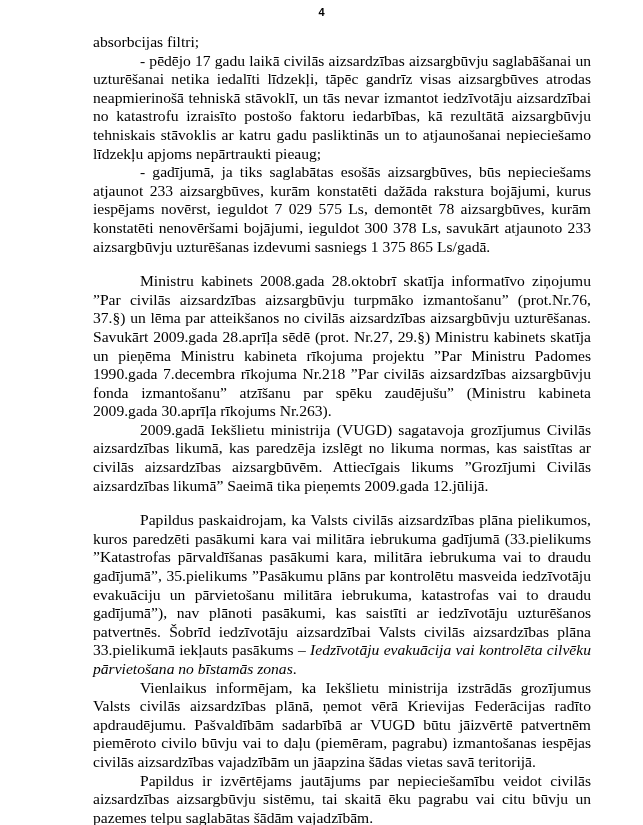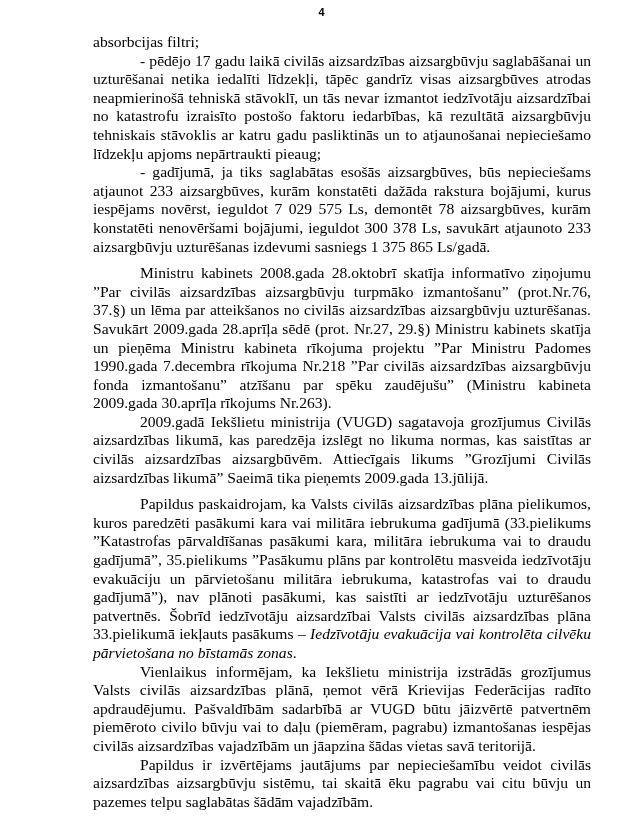--- a/index.html
+++ b/index.html
@@ -13,34 +13,34 @@
     position: absolute; top: 6px; left: 0; width: 643px; text-align: center;
     font-family: "Liberation Sans", "DejaVu Sans", sans-serif;
     font-size: 11px; font-weight: bold;
   }
   .body {
     position: absolute; left: 93px; top: 33px; width: 498px;
     font-size: 15.6px; line-height: 18.6px;
   }
   .p { margin: 0; text-align: justify; text-align-last: left; }
   .indent { text-indent: 47px; }
-  .gap-sm { margin-top: 8px; }
+  .gap-sm { margin-top: 16px; }
   .it { font-style: italic; }
   .seg { display: inline; }
 </style>
 </head>
 <body>
 
 <div class="page">
   <div class="page-number">4</div>
 
   <div class="body">
     <p class="p">absorbcijas filtri;</p>
     <p class="p indent">- pēdējo 17 gadu laikā civilās aizsardzības aizsargbūvju saglabāšanai un uzturēšanai netika iedalīti līdzekļi, tāpēc gandrīz visas aizsargbūves atrodas neapmierinošā tehniskā stāvoklī, un tās nevar izmantot iedzīvotāju aizsardzībai no katastrofu izraisīto postošo faktoru iedarbības, kā rezultātā aizsargbūvju tehniskais stāvoklis ar katru gadu pasliktinās un to atjaunošanai nepieciešamo līdzekļu apjoms nepārtraukti pieaug;</p>
     <p class="p indent">- gadījumā, ja tiks saglabātas esošās aizsargbūves, būs nepieciešams atjaunot 233 aizsargbūves, kurām konstatēti dažāda rakstura bojājumi, kurus iespējams novērst, ieguldot 7 029 575 Ls,  demontēt 78 aizsargbūves, kurām konstatēti nenovēršami bojājumi, ieguldot 300 378 Ls, savukārt atjaunoto 233 aizsargbūvju uzturēšanas izdevumi  sasniegs 1 375 865 Ls/gadā.</p>
     <p class="p indent gap-sm">Ministru kabinets 2008.gada 28.oktobrī skatīja informatīvo ziņojumu ”Par civilās aizsardzības aizsargbūvju turpmāko izmantošanu” (prot.Nr.76, 37.§) un lēma par atteikšanos no civilās aizsardzības aizsargbūvju uzturēšanas. Savukārt 2009.gada 28.aprīļa sēdē (prot. Nr.27, 29.§) Ministru kabinets skatīja un pieņēma Ministru kabineta rīkojuma projektu ”Par Ministru Padomes 1990.gada 7.decembra rīkojuma Nr.218 ”Par civilās aizsardzības aizsargbūvju fonda izmantošanu” atzīšanu par spēku zaudējušu” (Ministru kabineta 2009.gada 30.aprīļa rīkojums Nr.263).</p>
-    <p class="p indent">2009.gadā Iekšlietu ministrija (VUGD) sagatavoja grozījumus Civilās aizsardzības likumā, kas paredzēja izslēgt no likuma normas, kas saistītas ar civilās aizsardzības aizsargbūvēm. Attiecīgais likums ”Grozījumi Civilās aizsardzības likumā”  Saeimā tika pieņemts 2009.gada 13.jūlijā.</p>
+    <p class="p indent">2009.gadā Iekšlietu ministrija (VUGD) sagatavoja grozījumus Civilās aizsardzības likumā, kas paredzēja izslēgt no likuma normas, kas saistītas ar civilās aizsardzības aizsargbūvēm. Attiecīgais likums ”Grozījumi Civilās aizsardzības likumā”  Saeimā tika pieņemts 2009.gada 12.jūlijā.</p>
     <p class="p indent gap-sm"><span class="seg">Papildus paskaidrojam, ka Valsts civilās aizsardzības plāna pielikumos, kuros paredzēti pasākumi kara vai militāra iebrukuma gadījumā (33.pielikums ”Katastrofas pārvaldīšanas pasākumi kara, militāra iebrukuma vai to draudu gadījumā”, 35.pielikums ”Pasākumu plāns par kontrolētu masveida iedzīvotāju evakuāciju un pārvietošanu militāra iebrukuma, katastrofas vai to draudu gadījumā”), nav plānoti pasākumi, kas saistīti ar iedzīvotāju uzturēšanos patvertnēs. Šobrīd iedzīvotāju aizsardzībai Valsts civilās aizsardzības plāna 33.pielikumā iekļauts pasākums – </span><span class="seg it">Iedzīvotāju evakuācija vai kontrolēta cilvēku pārvietošana no bīstamās zonas</span><span class="seg">.</span></p>
     <p class="p indent">Vienlaikus informējam, ka Iekšlietu ministrija izstrādās grozījumus Valsts civilās aizsardzības plānā, ņemot vērā Krievijas Federācijas radīto apdraudējumu. Pašvaldībām sadarbībā ar VUGD būtu jāizvērtē patvertnēm piemēroto civilo būvju vai to daļu (piemēram, pagrabu) izmantošanas iespējas civilās aizsardzības vajadzībām un jāapzina šādas vietas savā teritorijā.</p>
     <p class="p indent">Papildus ir izvērtējams jautājums par nepieciešamību veidot civilās aizsardzības aizsargbūvju sistēmu, tai skaitā ēku pagrabu vai citu būvju un pazemes telpu saglabātas šādām vajadzībām.</p>
 
   </div>
 </div>
 
 </body></html>

